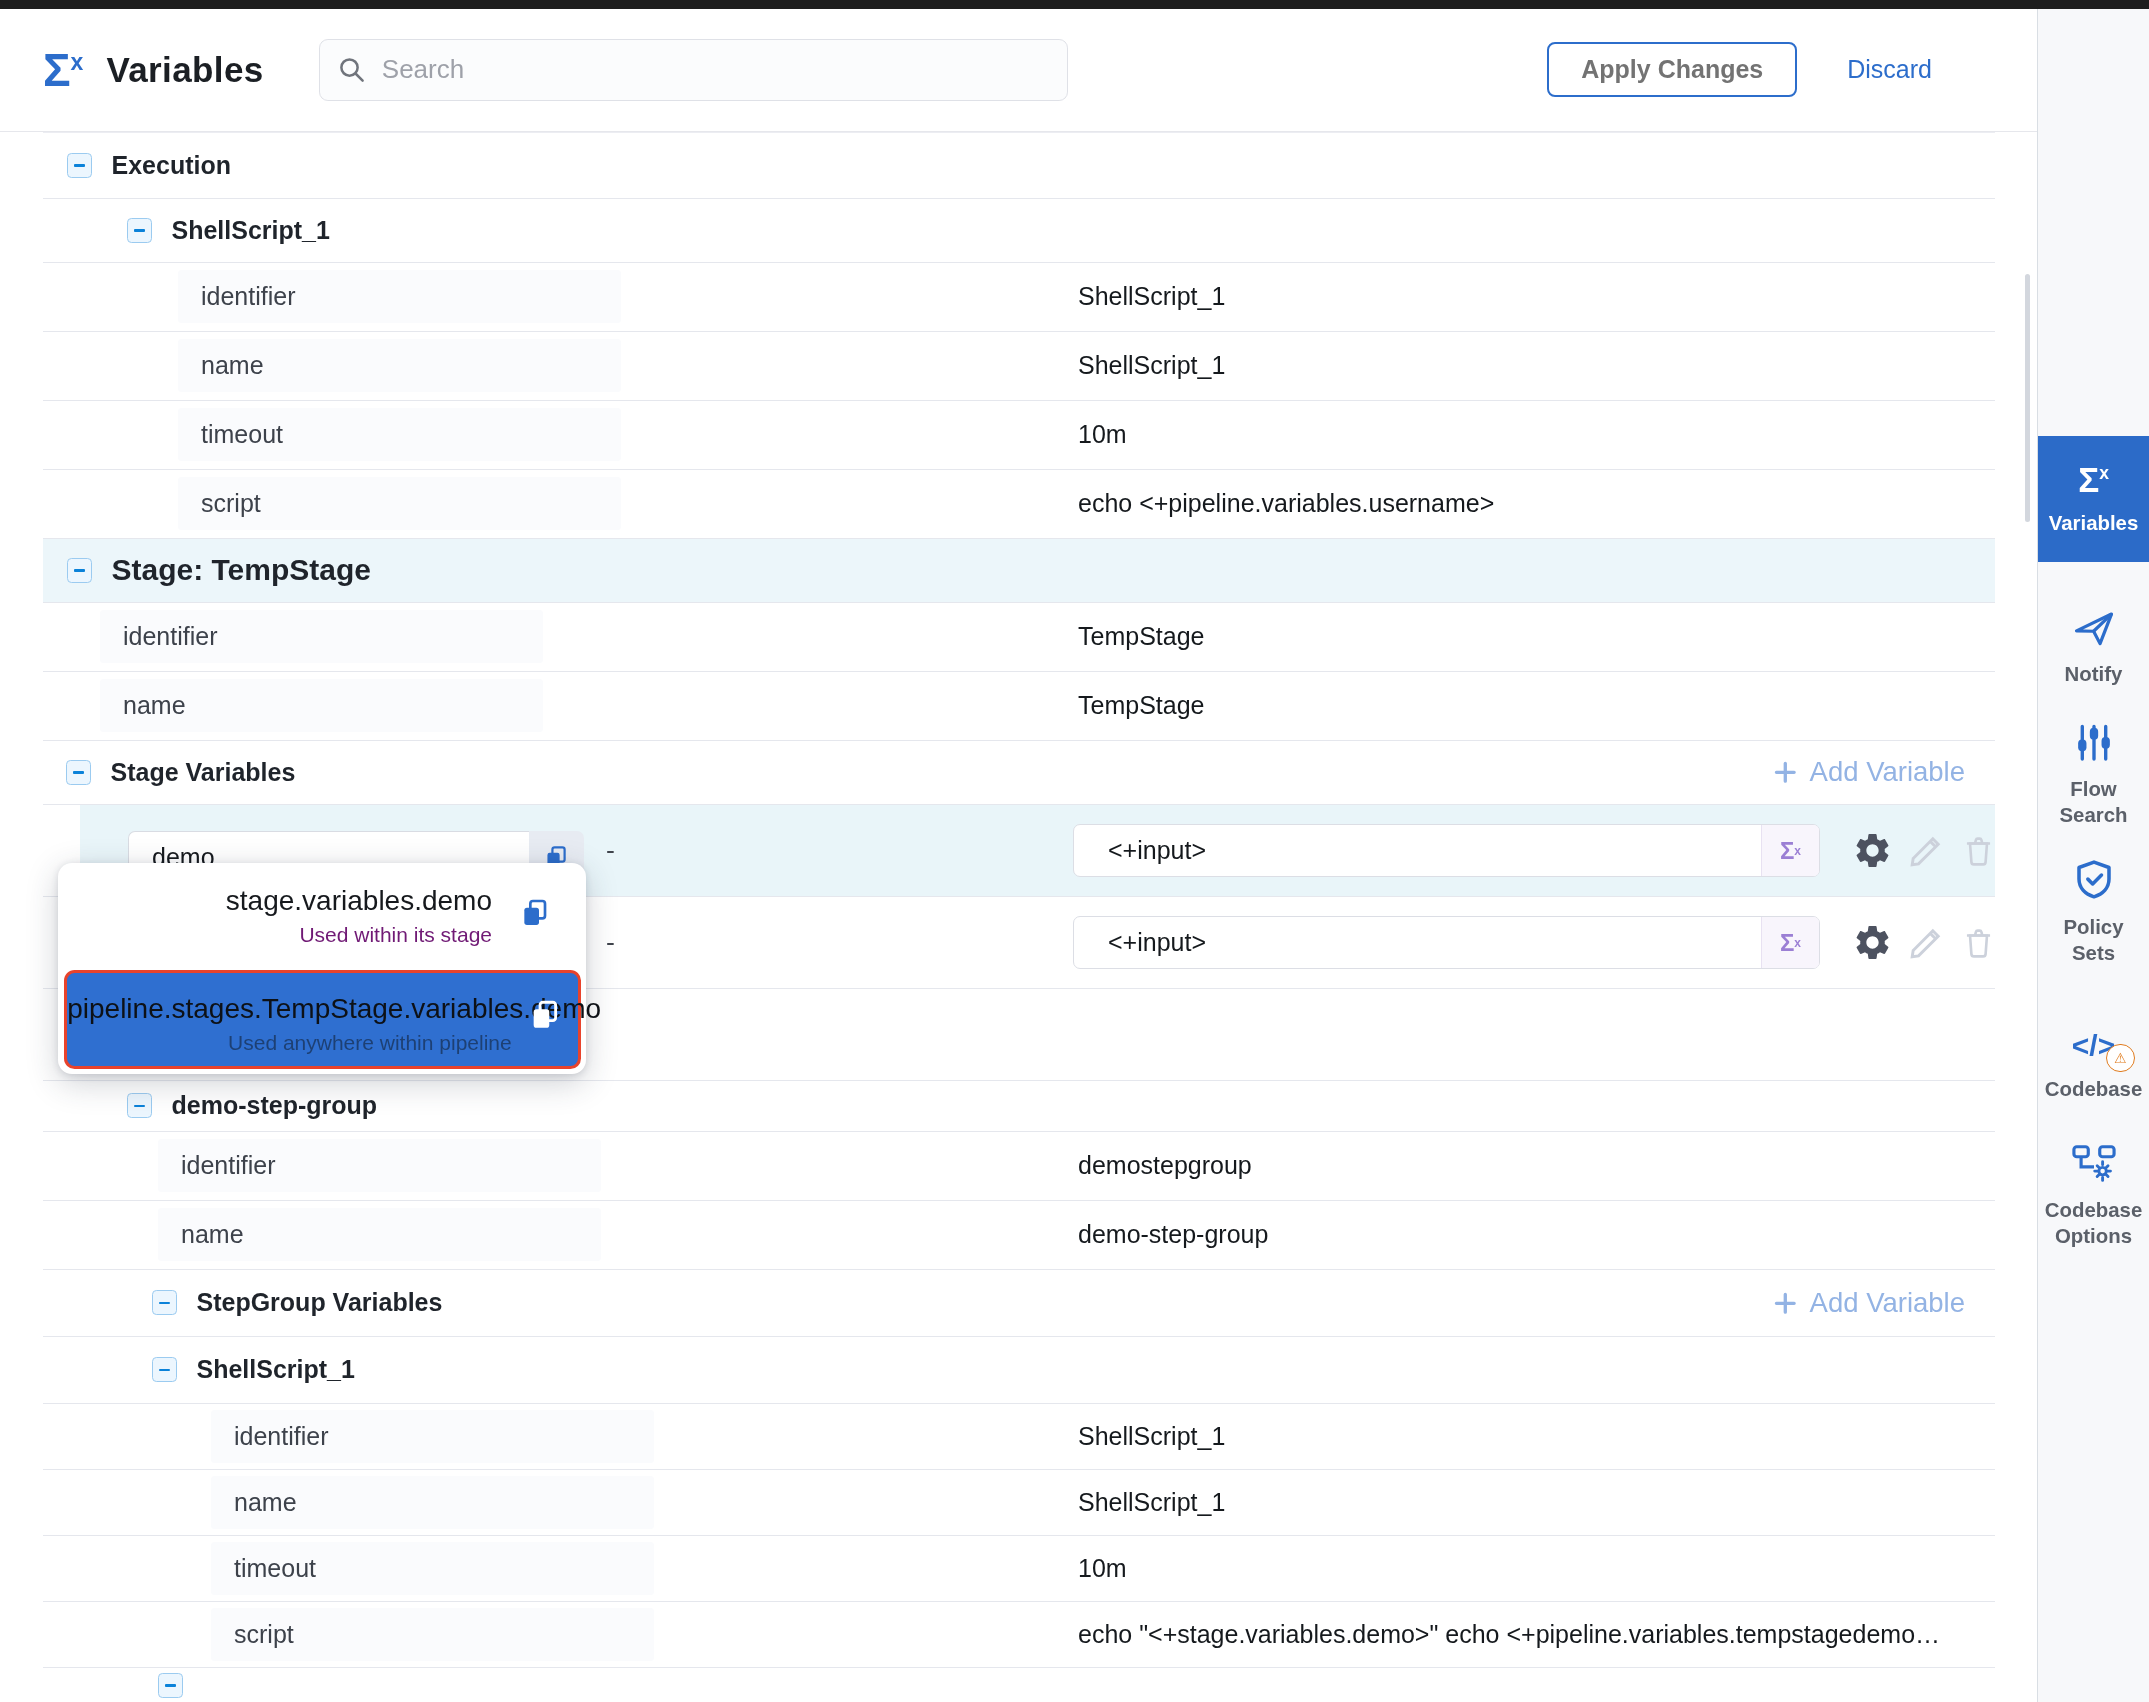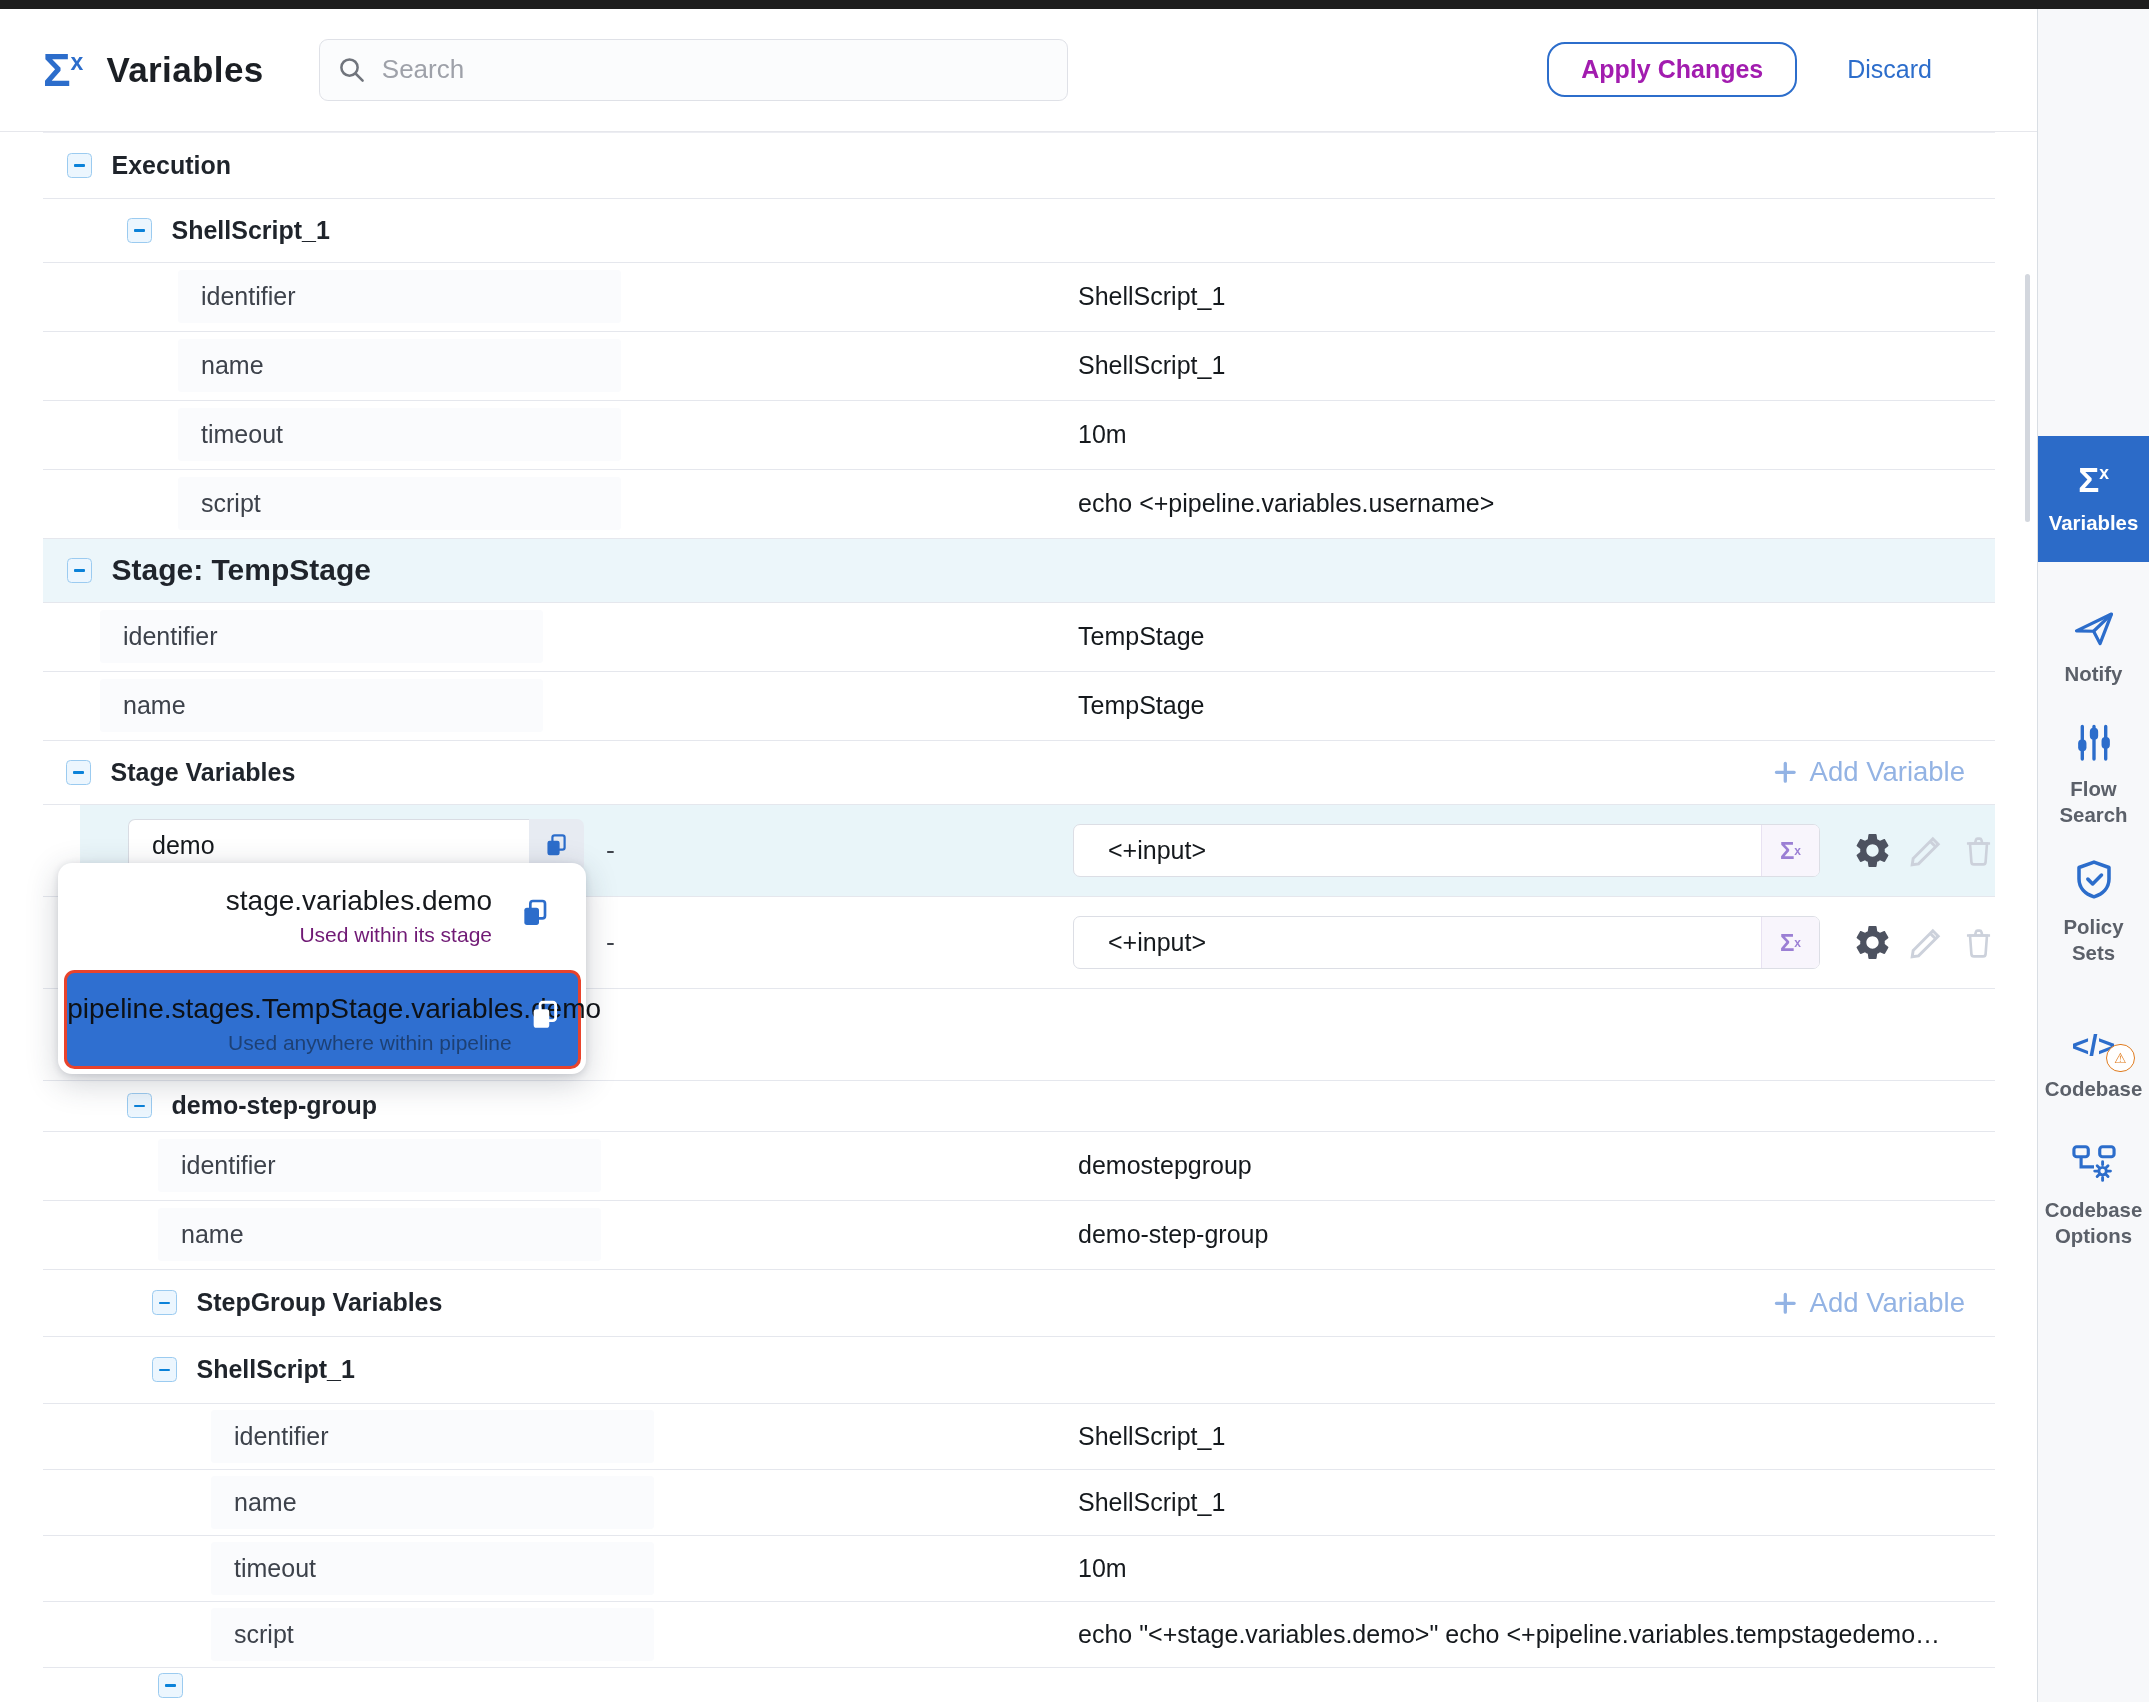--- a/index.html
+++ b/index.html
@@ -16,42 +16,42 @@
   .sigmax{font-weight:700;line-height:1;}
   .sigmax .sup{font-size:.5em;vertical-align:super;font-weight:700;}
   .logo{font-size:46px;color:#2c6dcb;}
   .page-title{font-size:35px;font-weight:700;color:#1b1f24;margin-left:23px;letter-spacing:0.4px;}
   .search{margin-left:55px;width:749px;height:62px;border:1.8px solid #dfe1e7;border-radius:8.9px;
           background:#fbfcfd;display:flex;align-items:center;box-sizing:border-box;padding:0 17.7px;}
   .search input{border:none;outline:none;background:transparent;font-size:26px;flex:1;
           font-family:"Liberation Sans","DejaVu Sans",sans-serif;color:#3c4049;margin-left:12.4px;}
   .search input::placeholder{color:#9ea1a9;}
   .hdr-right{margin-left:auto;display:flex;align-items:center;margin-right:62px;}
-  .apply-btn{height:51px;padding:0 32px;border:2.2px solid #2c6dcb;border-radius:18px;background:#fff;
-          color:#a21caf;font-size:25px;font-weight:600;display:flex;align-items:center;cursor:pointer;}
+  .apply-btn{height:51px;padding:0 32px;border:2.2px solid #2c6dcb;border-radius:8px;background:#fff;
+          color:#737373;font-size:25px;font-weight:600;display:flex;align-items:center;cursor:pointer;}
   .discard{margin-left:50px;color:#2c6dcb;font-size:25px;font-weight:500;cursor:pointer;}
   
   .content{position:relative;flex:1;}
   .rows{margin:0 42px 0 43px;border-top:1.8px solid #ecedf2;}
   .row{position:relative;display:flex;align-items:center;border-bottom:1.8px solid #e5e7ed;box-sizing:border-box;}
   .colicon{width:23px;height:23px;border:1.8px solid #9bcbf0;border-radius:4.4px;background:#ecf6fe;
            display:inline-flex;align-items:center;justify-content:center;flex:0 0 23px;cursor:pointer;}
   .colicon .minus{width:10.6px;height:2.7px;background:#0b82d9;border-radius:0.9px;}
   .sec-label{font-size:25px;font-weight:700;color:#1f242b;margin-left:19.5px;}
   .stage-row{background:#ecf6fa;}
   .stage-row .sec-label{font-size:30px;}
   .lbox{height:53px;display:flex;align-items:center;background:#fafbfd;border-radius:3.5px;
         padding-left:23px;width:443px;box-sizing:border-box;font-size:25px;color:#3d424b;}
   .val{position:absolute;left:1035px;font-size:25px;color:#15191d;white-space:nowrap;}
   .addlink{position:absolute;right:30px;display:flex;align-items:center;gap:10.6px;
            color:#93b3e4;font-size:27.5px;font-weight:500;cursor:pointer;}
   
   .vrow{height:92px;}
   .vrow.hl{background:linear-gradient(to right,#fff 0,#fff 37px,#e9f5f9 37px);}
-  .name-input{position:absolute;left:85px;top:14px;display:flex;height:53px;box-sizing:border-box;text-align:center;}
+  .name-input{position:absolute;left:85px;top:26px;display:flex;height:53px;box-sizing:border-box;text-align:center;}
   .name-input .ni-text{width:401px;background:#fff;border:1.8px solid #d9dce3;border-right:none;
         border-radius:7px 0 0 7px;display:flex;align-items:center;padding-left:23px;
         font-size:25px;color:#15191d;box-sizing:border-box;}
   .name-input .ni-chip{width:55px;background:#e7ebf2;border-radius:0 7px 7px 0;
         display:flex;align-items:center;justify-content:center;cursor:pointer;}
   .dash{position:absolute;left:563px;font-size:26.6px;color:#3f444c;}
   .vinput{position:absolute;left:1030px;top:19.5px;width:747px;height:53px;border:1.8px solid #dcdee5;
         border-radius:7px;background:#fff;display:flex;align-items:stretch;box-sizing:border-box;cursor:text;}
   .vinput .txt{flex:1;display:flex;align-items:center;padding-left:34px;font-size:25px;color:#15191d;}
   .sig-chip{width:57px;background:#f8f5fc;border-left:1.8px solid #e8e2f2;border-radius:0 5.3px 5.3px 0;

